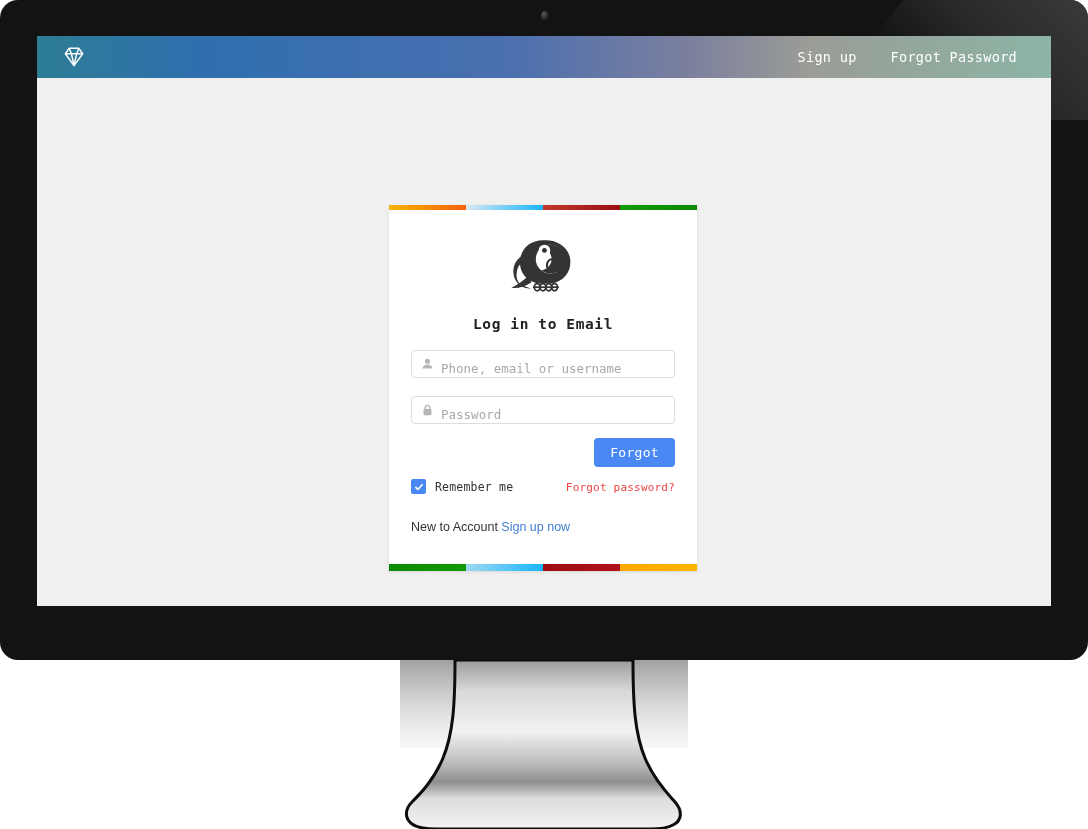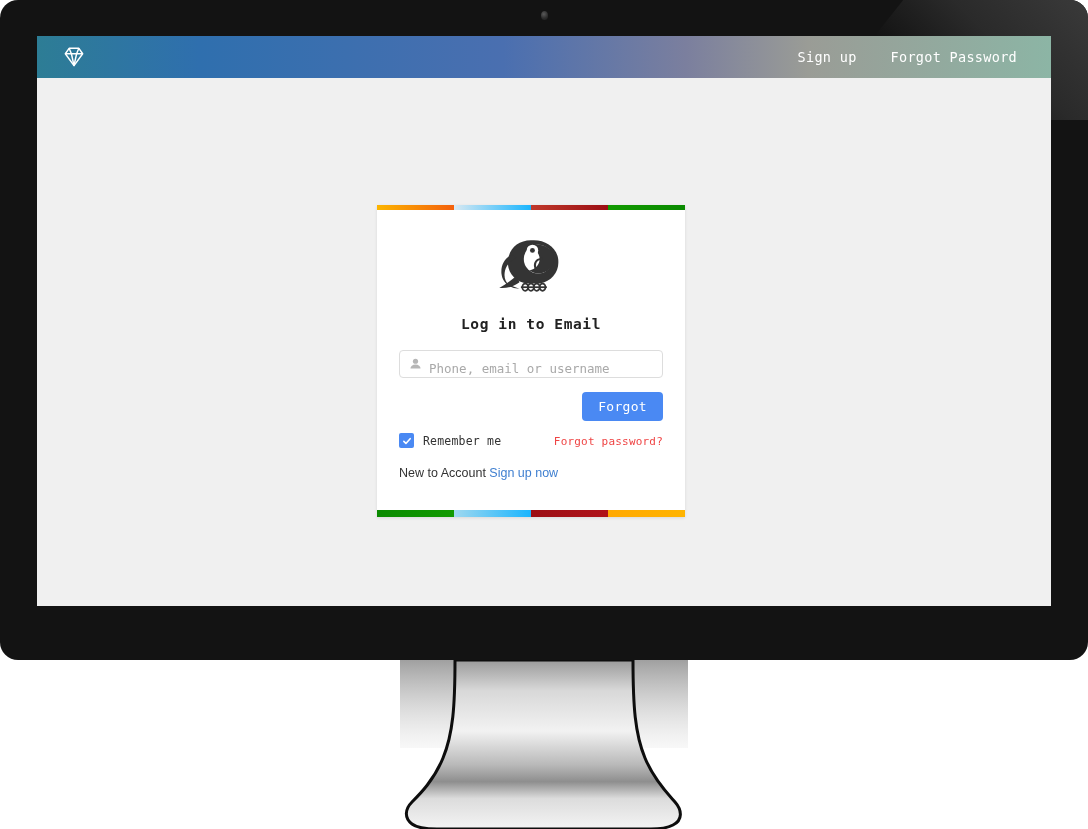--- a/index.html
+++ b/index.html
@@ -92,21 +92,21 @@
   }
 
   
   #page-body {
     position:relative;
     height:528px;
     background:#f0f0f0;
   }
   #login-card {
     position:absolute;
-    left:340px; top:127px;
+    left:352px; top:127px;
     width:308px;
     background:#ffffff;
     box-shadow:0 1px 3px rgba(0,0,0,.10);
   }
   .stripe-row { display:flex; height:5px; width:100%; }
   .stripe { height:100%; }
   .stripe.orange   { flex:1.5; background:linear-gradient(90deg,#fcb500 0%,#f4600c 100%); }
   .stripe.blue     { flex:1.5; background:linear-gradient(90deg,#d9e9f2 0%,#19b5fe 100%); }
   .stripe.red      { flex:1.5; background:linear-gradient(90deg,#c0392b 0%,#9b0e13 100%); }
   .stripe.green    { flex:1.5; background:linear-gradient(90deg,#119a00 0%,#0a8a00 100%); }
@@ -189,21 +189,21 @@
   #remember-label { font-size:11.5px; color:#333333; letter-spacing:0.2px; }
   #forgot-link {
     font-size:11px;
     color:#ef4444;
     text-decoration:none;
     letter-spacing:0.2px;
     cursor:pointer;
   }
 
   #signup-row {
-    margin-top:18px;
+    margin-top:26px;
     font-family:"Liberation Sans", sans-serif;
     font-size:12.5px;
     color:#333333;
   }
   #signup-link {
     color:#3f7fd0;
     text-decoration:none;
     cursor:pointer;
   }
 </style>
@@ -327,20 +327,31 @@
           <div class="field">
             <span class="field-icon">
               <svg viewBox="0 0 16 16" fill="#b6b6b6" xmlns="http://www.w3.org/2000/svg">
                 <circle cx="8" cy="4.6" r="3.2"></circle>
                 <path d="M8 8.6 C4.3 8.6 1.8 10.8 1.8 13.6 L14.2 13.6 C14.2 10.8 11.7 8.6 8 8.6 Z"></path>
               </svg>
             </span>
             <input type="text" placeholder="Phone, email or username" style="">
           </div>
 
+          <div class="field">
+            <span class="field-icon">
+              <svg viewBox="0 0 16 16" fill="#b6b6b6" xmlns="http://www.w3.org/2000/svg">
+                <path d="M8 1.4 C5.9 1.4 4.3 3 4.3 5.1 L4.3 7 L6 7 L6 5.1
+                         C6 3.95 6.9 3.05 8 3.05 C9.1 3.05 10 3.95 10 5.1
+                         L10 7 L11.7 7 L11.7 5.1 C11.7 3 10.1 1.4 8 1.4 Z"></path>
+                <rect x="3.1" y="6.8" width="9.8" height="7.6" rx="1.1"></rect>
+              </svg>
+            </span>
+            <input type="password" placeholder="Password" style="">
+          </div>
 
           <div id="login-row">
             <button id="login-button">Forgot</button>
           </div>
 
           <div id="options-row">
             <label id="remember-wrap">
               <span id="remember-box">
                 <svg viewBox="0 0 12 12" fill="none" stroke="#ffffff" stroke-width="1.9" stroke-linecap="round" stroke-linejoin="round" xmlns="http://www.w3.org/2000/svg">
                   <path d="M2.2 6.4 L4.7 8.9 L9.8 3.2"></path>

